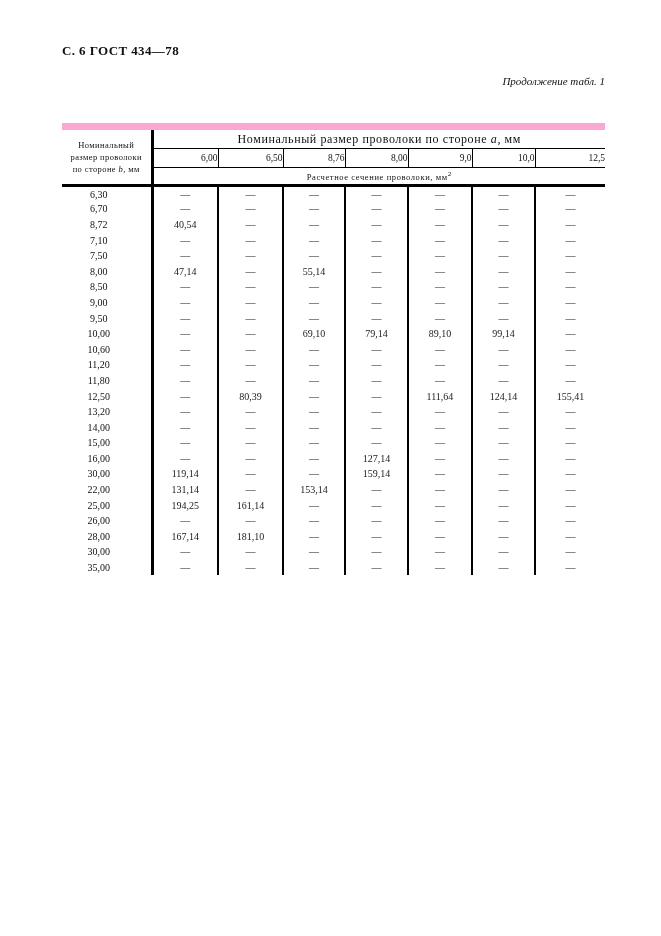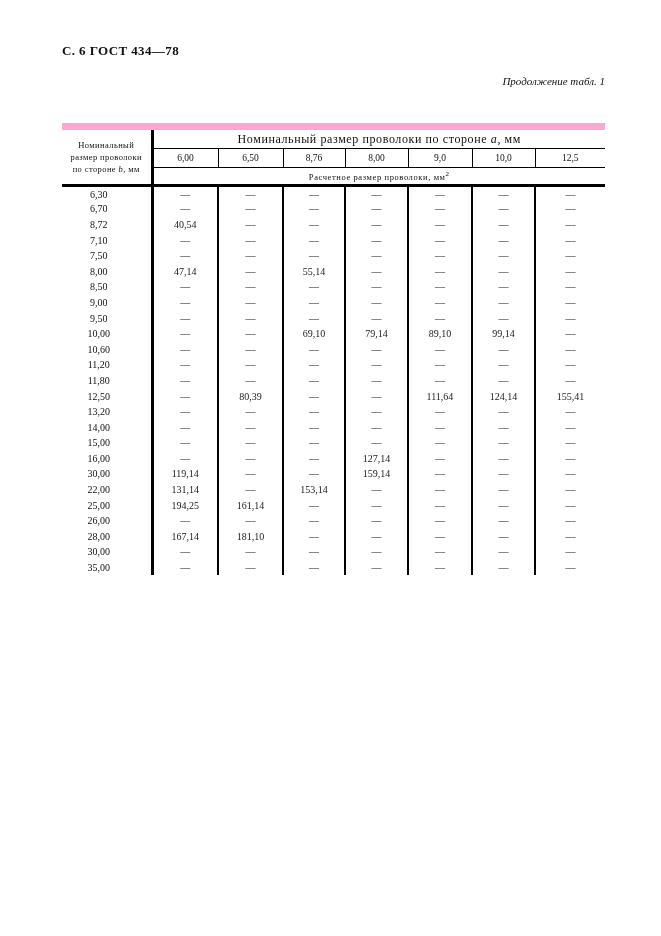--- a/index.html
+++ b/index.html
@@ -68,21 +68,21 @@
   th.spanner {
     border-bottom: 1px solid #000;
     font-size: 12px;
     letter-spacing: 0.6px;
     text-align: center;
   }
   tr.sizes-row { height: 19px; }
   th.size {
     border-bottom: 1px solid #000;
     font-size: 9.5px;
-    text-align: center;
+    text-align: right;
   }
   tr.sizes-row th.size + th.size { border-left: 1px solid #000; }
   tr.unit-row { height: 18px; }
   th.unit {
     font-size: 8.5px;
     letter-spacing: 0.6px;
     text-align: center;
   }
   th.unit sup { font-size: 7px; }
   .var-italic { font-style: italic; }
@@ -133,21 +133,21 @@
       <tr class="sizes-row">
           <th class="size">6,00</th>
           <th class="size">6,50</th>
           <th class="size">8,76</th>
           <th class="size">8,00</th>
           <th class="size">9,0</th>
           <th class="size">10,0</th>
           <th class="size">12,5</th>
         </tr>
       <tr class="unit-row">
-        <th class="unit" colspan="7"><span>Расчетное размер проволоки, мм</span><sup>2</sup></th>
+        <th class="unit" colspan="7"><span>Расчетное сечение проволоки, мм</span><sup>2</sup></th>
       </tr>
     </thead>
     <tbody>
         <tr>
           <td class="bcol">6,30</td>
           <td class="cell">—</td>
           <td class="cell">—</td>
           <td class="cell">—</td>
           <td class="cell">—</td>
           <td class="cell">—</td>

